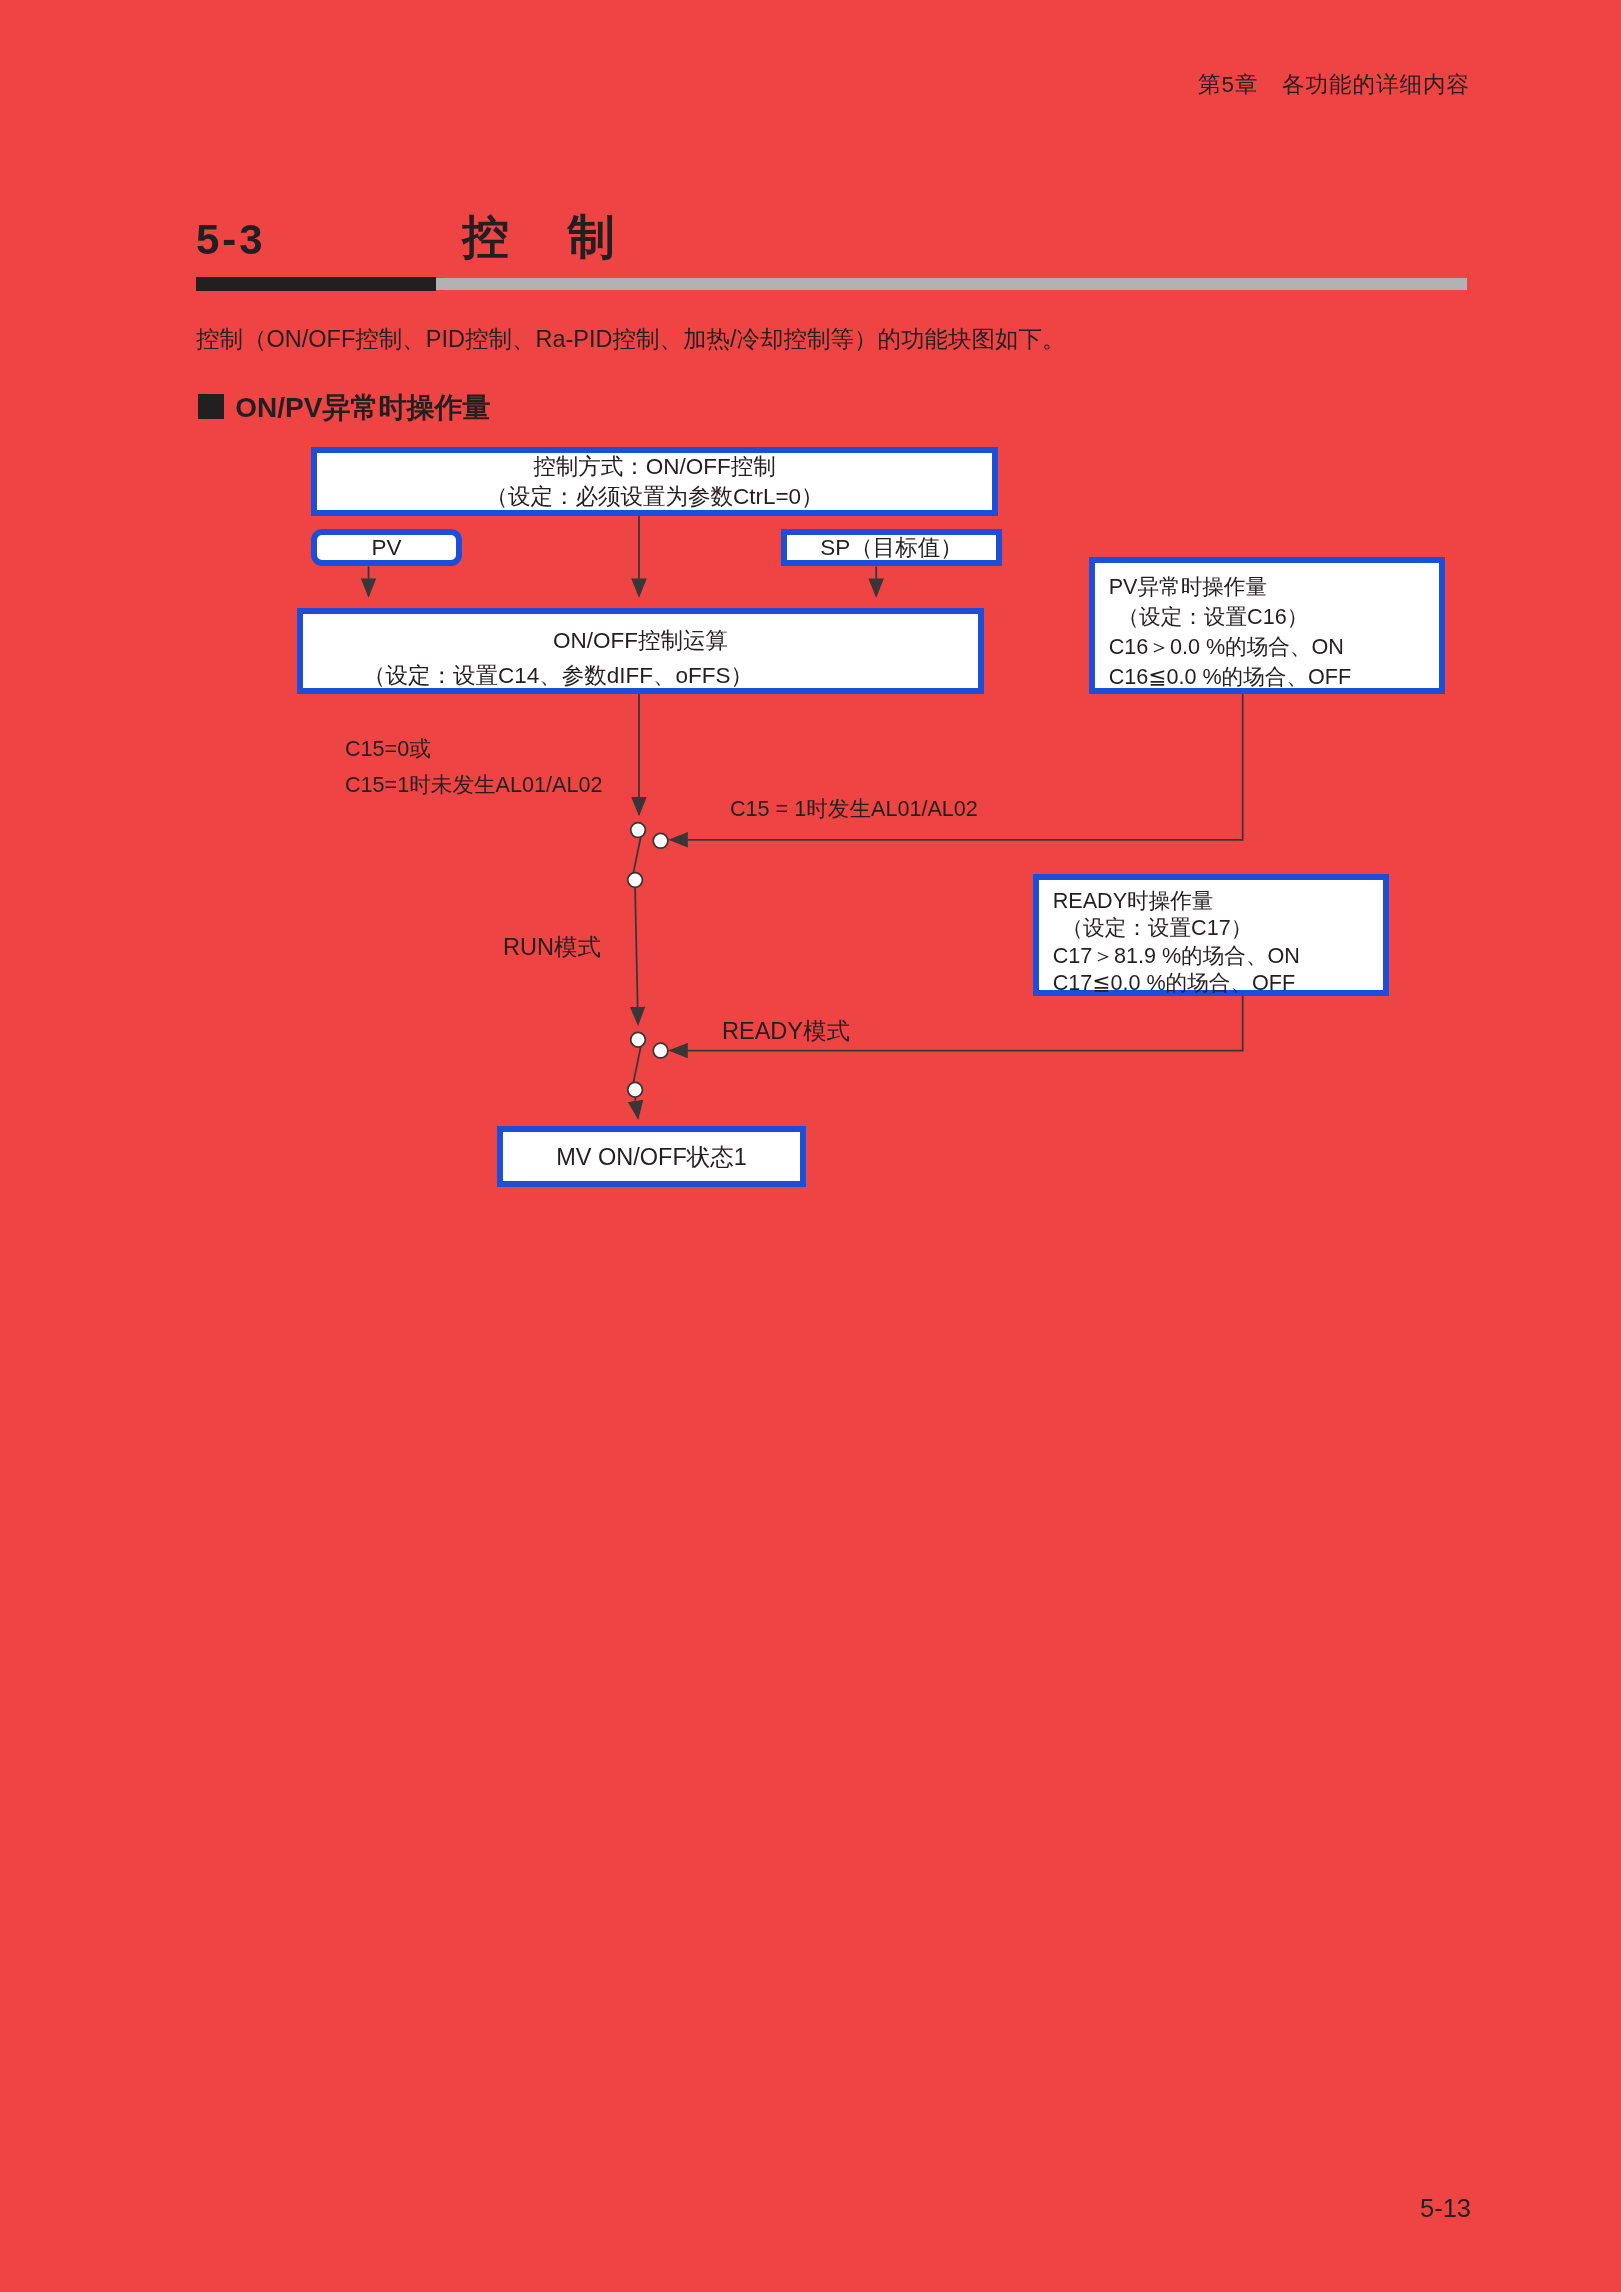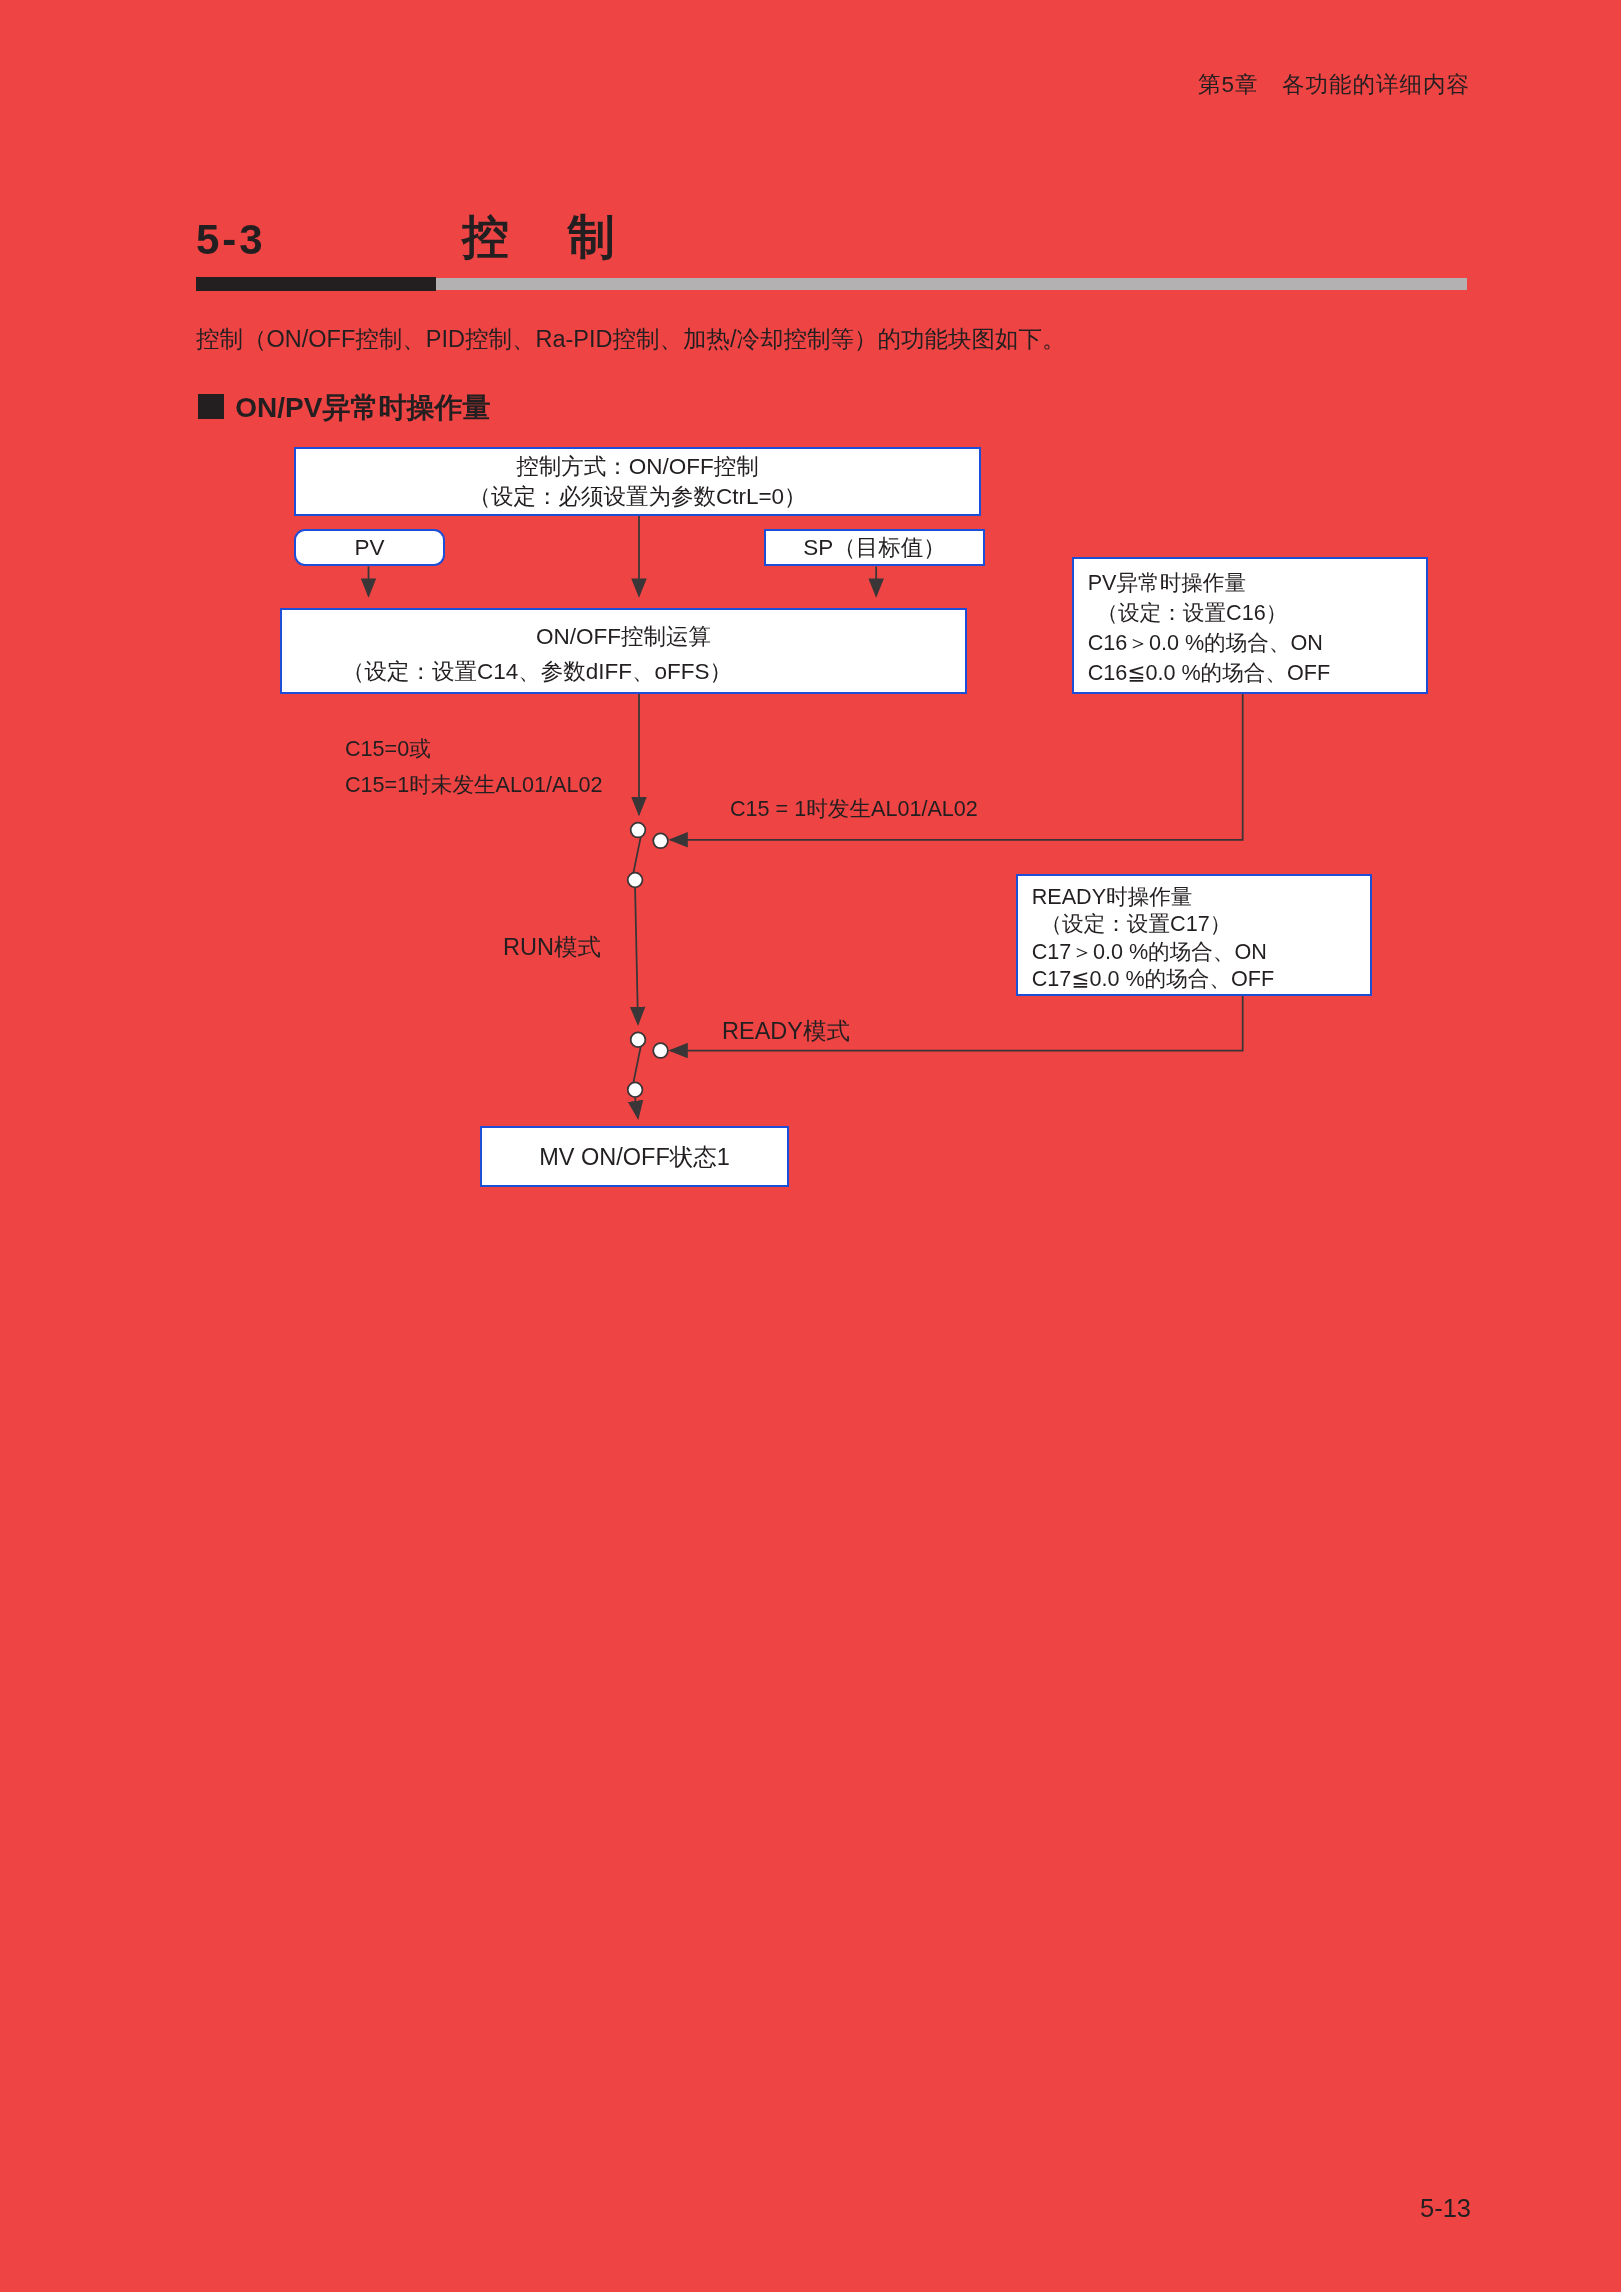--- a/index.html
+++ b/index.html
@@ -18,22 +18,22 @@
   
   .section-number{left:196px;top:216px;font-size:42px;font-weight:bold;letter-spacing:2.9px;}
   .section-title{left:462px;top:206px;font-size:47px;font-weight:bold;letter-spacing:5.9px;}
   .bar-black{left:196px;top:277px;width:240px;height:13.7px;background:#231f20;}
   .bar-gray{left:436px;top:278px;width:1031px;height:11.8px;background:#b3b1b2;}
   .intro{left:196px;top:323px;width:1225px;font-size:23.5px;}
   .subsection{left:198px;top:389px;font-size:28px;font-weight:bold;}
   .sq{display:inline-block;width:25.5px;height:25.5px;background:#231f20;margin-right:11.8px;vertical-align:-2px;}
   
   .dbox{
-    position:absolute;background:#ffffff;border:2px solid #1d4ed8;
-    box-sizing:border-box;z-index:2;font-size:21.6px;line-height:30px;
+    position:absolute;background:#ffffff;border:6px solid #1d4ed8;
+    box-sizing:border-box;z-index:2;font-size:21.6px;line-height:30px;margin-left:17px;
   }
   .center{display:flex;flex-direction:column;align-items:center;justify-content:center;text-align:center;}
   .box-top{left:294px;top:447px;width:687px;height:69px;font-size:22.5px;}
   .box-pv{left:294px;top:529px;width:151px;height:37px;font-size:22.5px;border-radius:11px;}
   .box-sp{left:764px;top:529px;width:221px;height:37px;font-size:22.5px;}
   .box-onoff{left:280px;top:608px;width:687px;height:86px;font-size:22.5px;}
   .box-onoff .l1{text-align:center;margin-top:11.8px;}
   .box-onoff .l2{text-align:left;padding-left:60px;margin-top:4.9px;}
   .box-pvab{left:1072px;top:557px;width:356px;height:137px;padding:8.8px 0 0 13.7px;}
   .box-ready{left:1016px;top:874px;width:356px;height:122px;padding:6.9px 0 0 13.7px;line-height:27.4px;}
@@ -122,21 +122,21 @@
   <div class="dbox box-pvab">
     <div>PV异常时操作量</div>
     <div class="indent">（设定：设置C16）</div>
     <div>C16＞0.0 %的场合、ON</div>
     <div>C16≦0.0 %的场合、OFF</div>
   </div>
 
   <div class="dbox box-ready">
     <div>READY时操作量</div>
     <div class="indent">（设定：设置C17）</div>
-    <div>C17＞0.0 %的场合、ON</div>
+    <div>C17＞81.9 %的场合、ON</div>
     <div>C17≦0.0 %的场合、OFF</div>
   </div>
 
   <div class="dbox center box-mv">MV ON/OFF状态1</div>
 
   <div class="lbl lbl-cond">
     <div>C15=0或</div>
     <div>C15=1时未发生AL01/AL02</div>
   </div>
   <div class="lbl lbl-alarm">C15 = 1时发生AL01/AL02</div>

